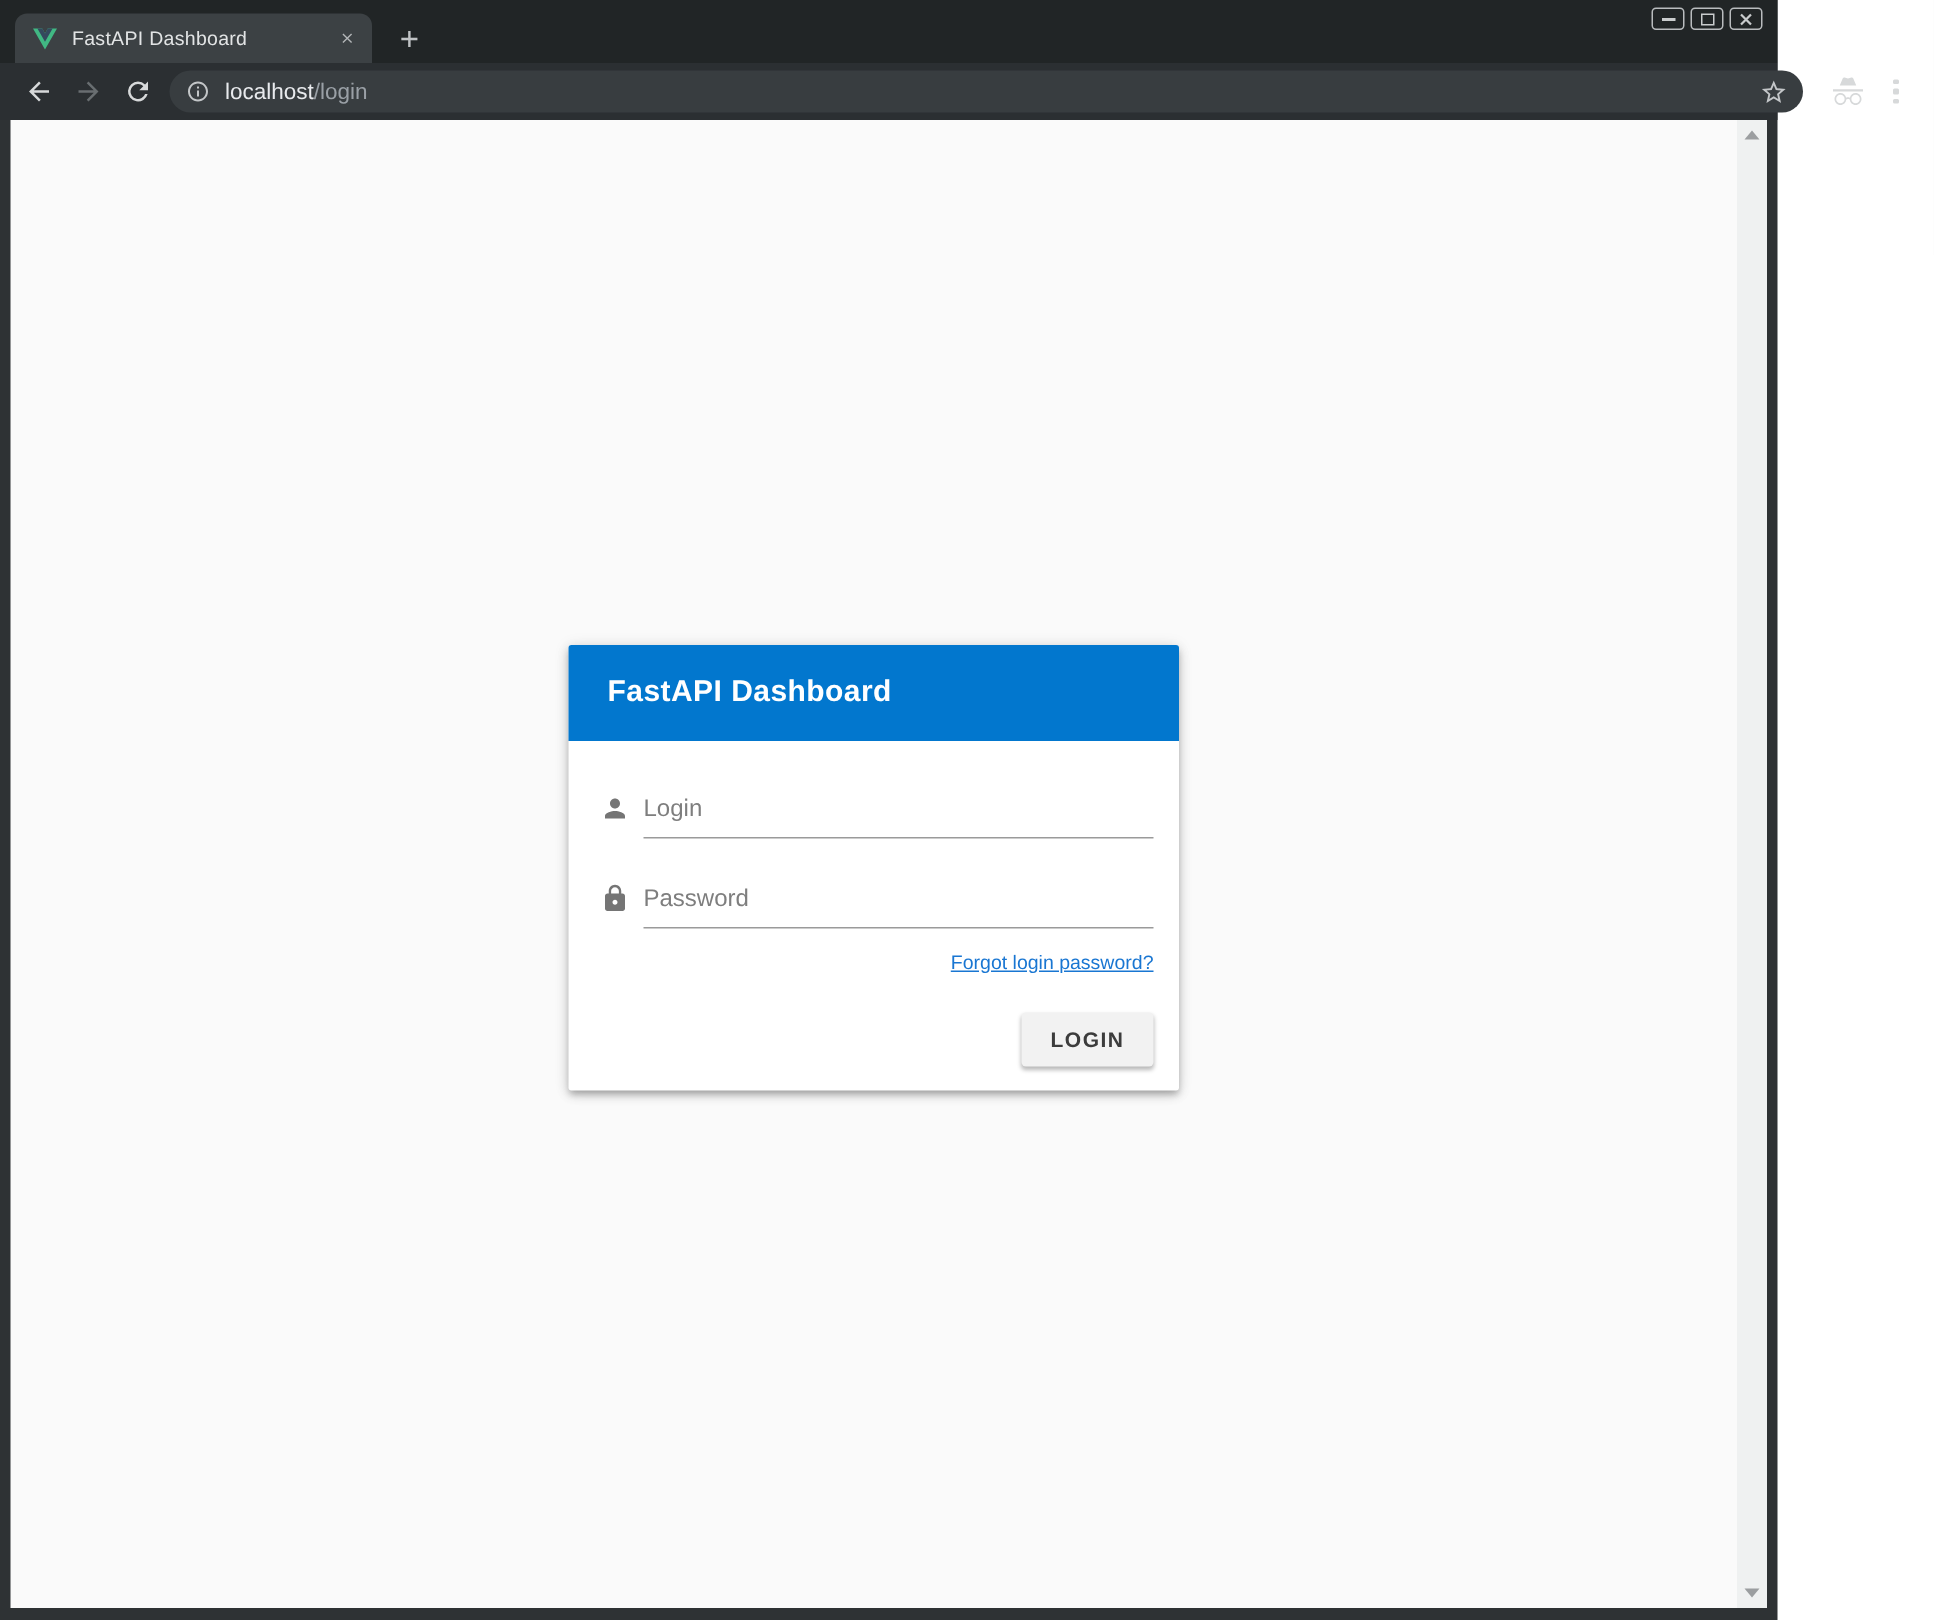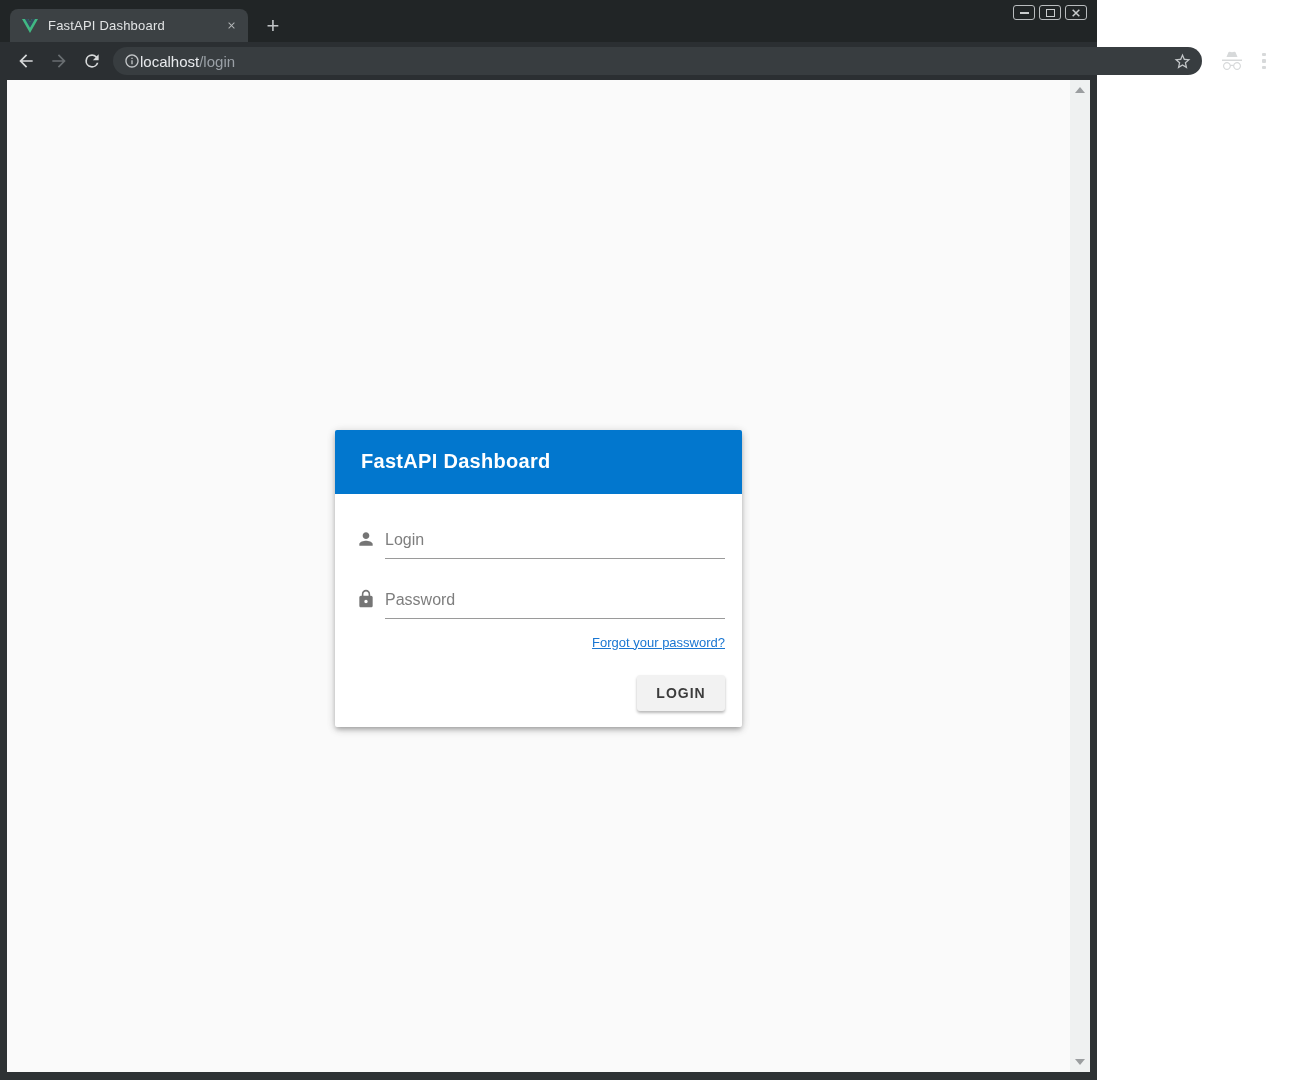--- a/index.html
+++ b/index.html
@@ -1,17 +1,17 @@
 <!DOCTYPE html>
 <html><head>
 <meta charset="utf-8">
 <style>
   * { margin:0; padding:0; box-sizing:border-box; }
   html,body { width:1289px; height:1080px; overflow:hidden; font-family:"Liberation Sans", sans-serif; }
-  .window { position:relative; width:1097px; height:1080px; background:#2e3234; }
+  .window { position:relative; width:1185px; height:1080px; background:#2e3234; }
 
   
   .tabbar { position:absolute; top:0; left:0; right:0; height:42px; background:#212526; }
   .tab { position:absolute; left:10px; top:9px; width:238px; height:33px; background:#3c4144;
          border-radius:8px 8px 0 0; display:flex; align-items:center; padding:0 8px 0 12px; }
   .tab-title { flex:1; margin-left:10px; font-size:13px; color:#e2e4e5; white-space:nowrap;
                overflow:hidden; letter-spacing:.2px; }
   .tab-close { width:18px; height:18px; display:flex; align-items:center; justify-content:center;
                border-radius:50%; cursor:pointer; }
   .tab-close svg { width:11px; height:11px; fill:#b3b6b8; }
@@ -32,21 +32,21 @@
   .nav-btn { position:absolute; top:49px; width:24px; height:24px; display:flex; align-items:center;
              justify-content:center; cursor:pointer; }
   .nav-btn svg { width:20px; height:20px; }
   .icon-back  { left:14px; }  .icon-back svg  { fill:#d7d9da; }
   .icon-fwd   { left:47px; }  .icon-fwd svg   { fill:#696e71; }
   .icon-reload{ left:80px; }  .icon-reload svg{ fill:#d7d9da; }
 
   .omnibox { position:absolute; left:113px; top:47px; width:1089px; height:28px; background:#383d40;
              border-radius:14px; display:flex; align-items:center; padding:0 10px 0 11px; }
   .info-icon svg { width:16px; height:16px; fill:#c3c6c8; display:block; }
-  .url { font-size:15px; flex:1; white-space:nowrap; }
+  .url { margin-left:10px; font-size:15px; flex:1; white-space:nowrap; }
   .url-host { color:#e8eaed; }
   .url-path { color:#9aa0a6; }
   .star-icon svg { width:19px; height:19px; fill:#c3c6c8; display:block; cursor:pointer; }
 
   .incog { position:absolute; left:1220px; top:49px; width:24px; height:24px; }
   .incog svg { width:24px; height:24px; fill:#d7d9da; }
   .menu-dots { position:absolute; left:1256px; top:49px; width:16px; height:24px; display:flex;
                flex-direction:column; align-items:center; justify-content:center; gap:3px; cursor:pointer; }
   .menu-dots i { width:3.5px; height:3.5px; background:#d7d9da; border-radius:1px; }
 
@@ -187,21 +187,21 @@
           <div class="field">
             <span class="field-icon">
               <svg viewBox="0 0 24 24">
                   <path d="M18 8h-1V6c0-2.76-2.24-5-5-5S7 3.24 7 6v2H6c-1.1 0-2 .9-2 2v10c0 1.1.9 2 2 2h12c1.1 0 2-.9 2-2V10c0-1.1-.9-2-2-2zm-6 9c-1.1 0-2-.9-2-2s.9-2 2-2 2 .9 2 2-.9 2-2 2zm3.1-9H8.9V6c0-1.71 1.39-3.1 3.1-3.1 1.71 0 3.1 1.39 3.1 3.1v2z"></path>
                 </svg>
             </span>
             <input type="password" placeholder="Password" style="">
           </div>
 
           <div class="forgot-row">
-            <a class="forgot-link">Forgot your password?</a>
+            <a class="forgot-link">Forgot login password?</a>
           </div>
 
           <div class="actions">
             <button class="login-btn">LOGIN</button>
           </div>
 
         </div>
       </div>
 
     </div>

